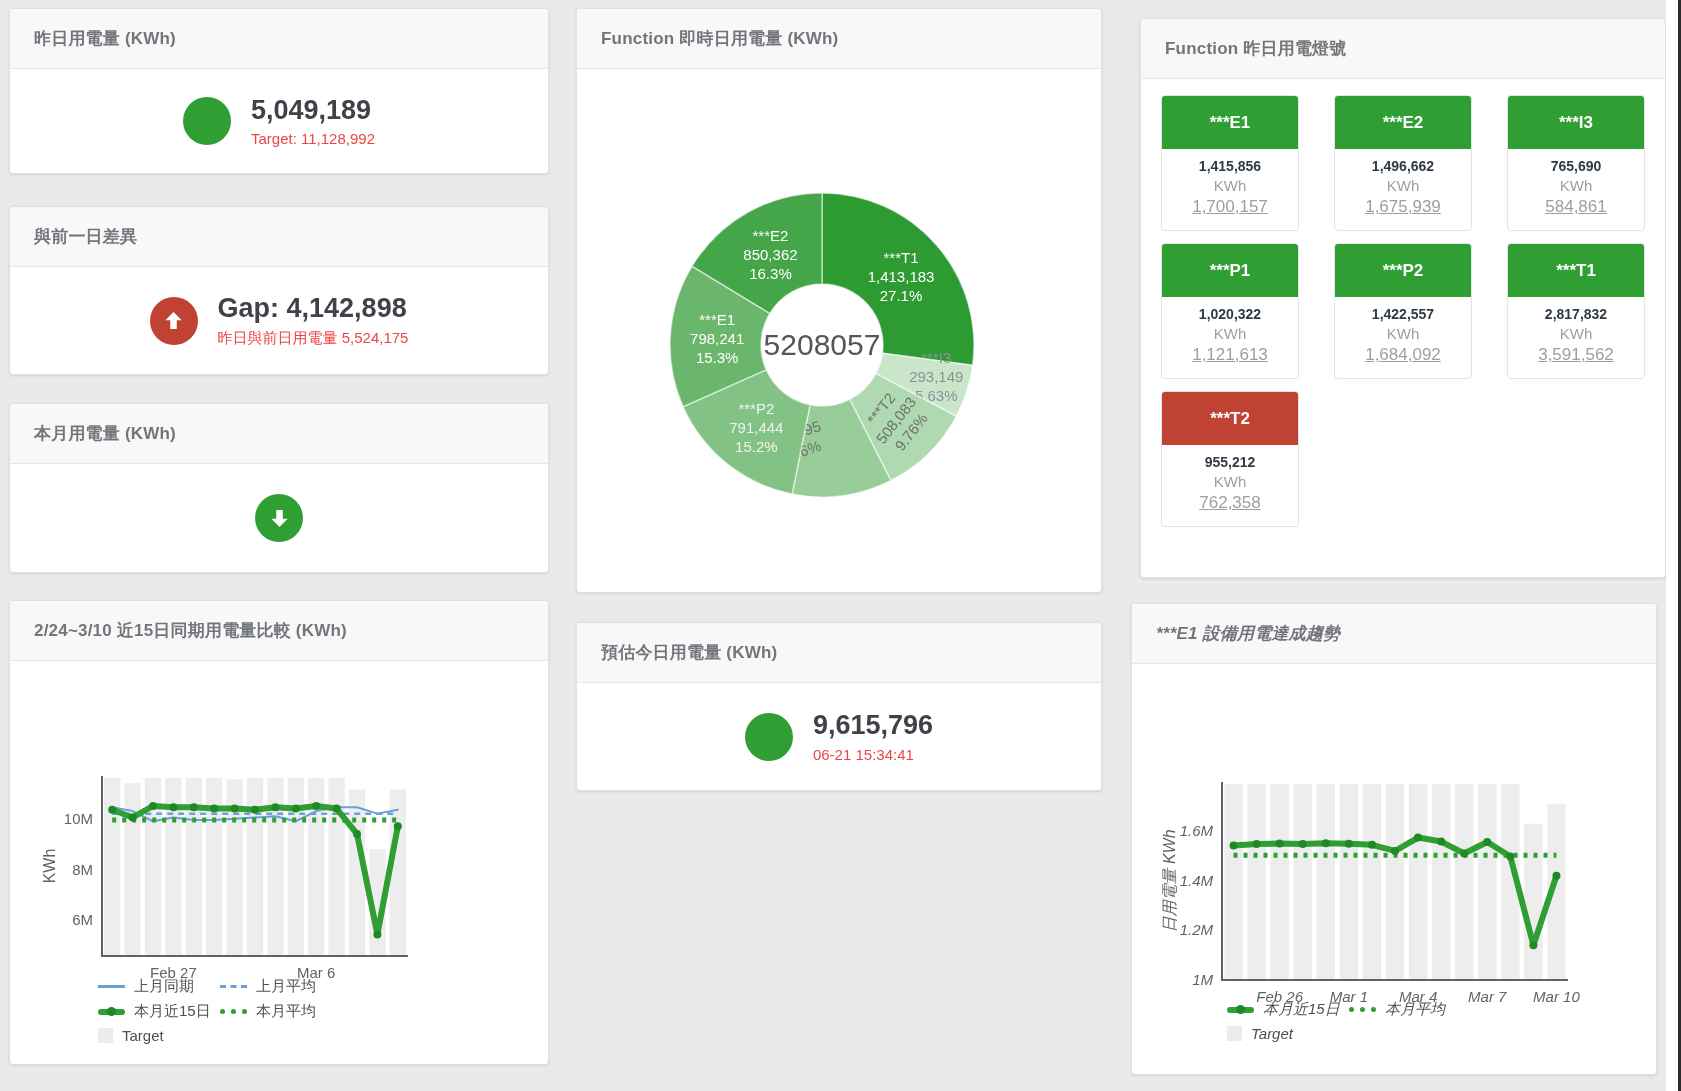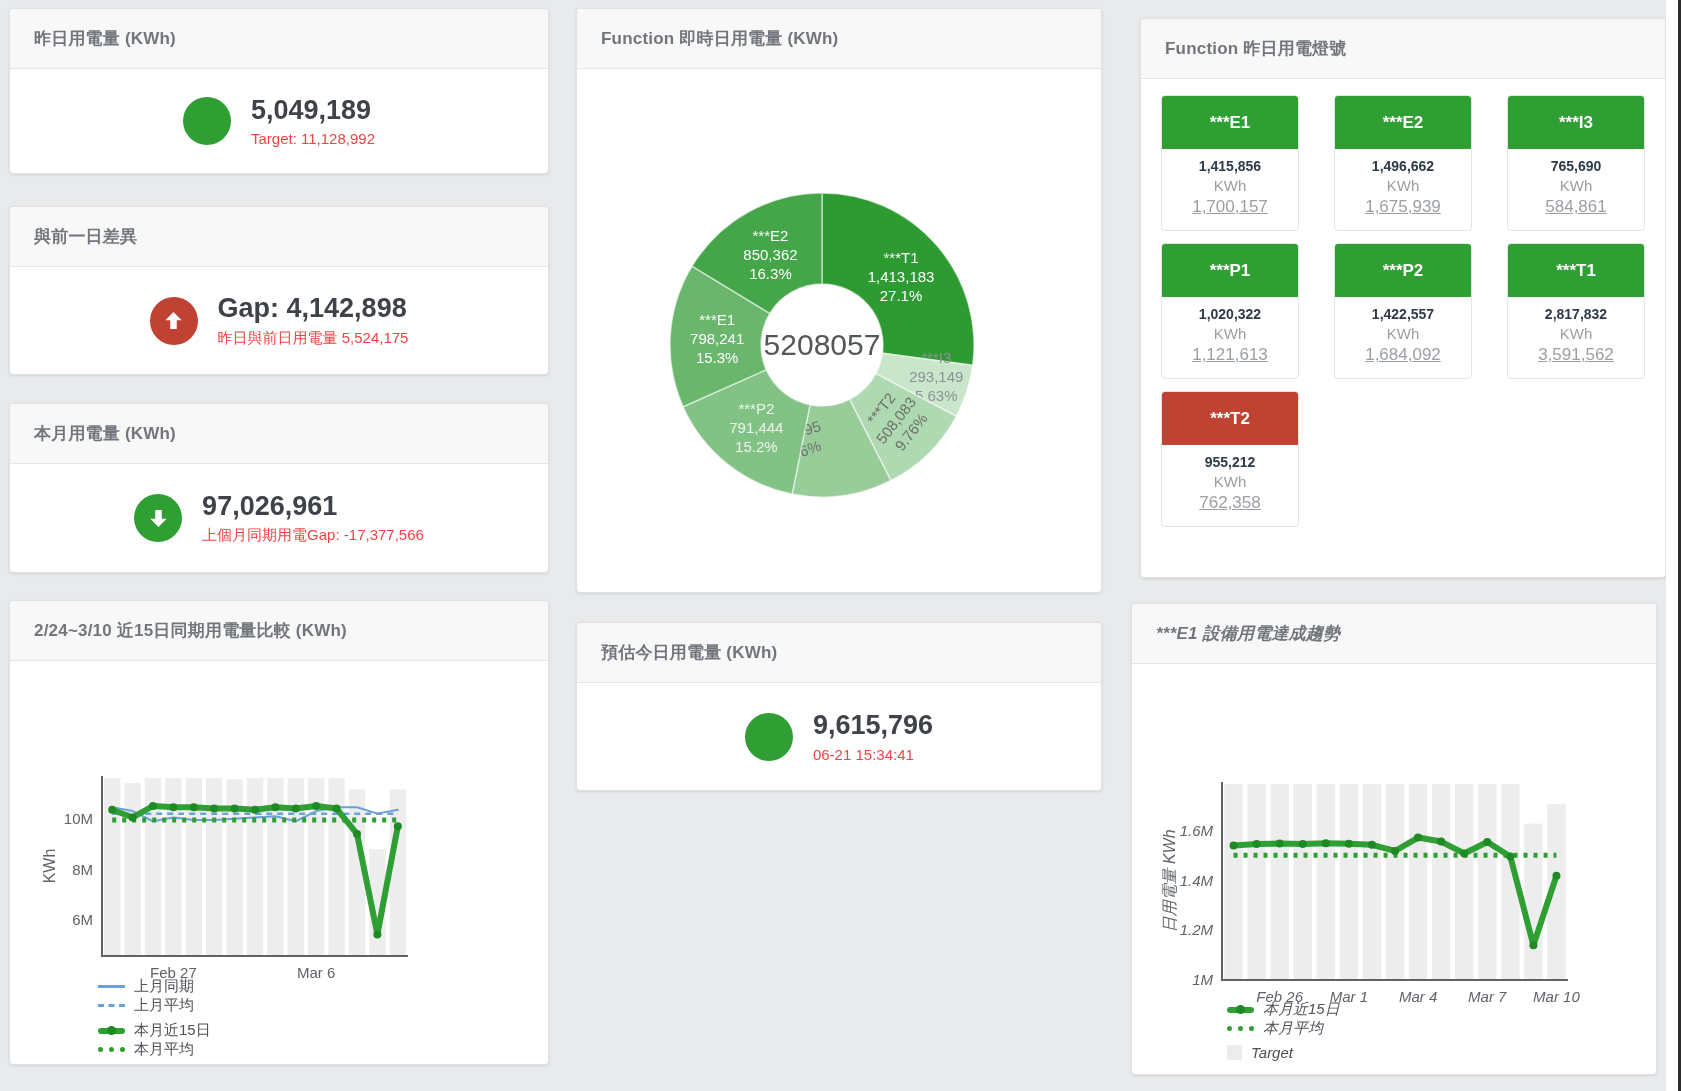--- a/index.html
+++ b/index.html
@@ -28,21 +28,21 @@
   .stat-sub{font-size:15px;color:#ef4444;margin-top:4px;}
   
   .tiles{padding:16px 21px 0 21px;display:grid;grid-template-columns:repeat(3,138px);column-gap:35px;row-gap:12px;justify-content:center;}
   .tile{border:1px solid #e2e4e6;border-radius:4px;overflow:hidden;background:#fff;}
   .tile-head{height:53px;display:flex;align-items:center;justify-content:center;color:#fff;font-size:17px;font-weight:bold;}
   .tile-body{text-align:center;padding:9px 4px 13px 4px;}
   .tile-value{font-size:14px;font-weight:bold;color:#2e3a47;}
   .tile-unit{font-size:15px;color:#9b9fa4;margin-top:3px;}
   .tile-target{font-size:17px;color:#9b9fa4;margin-top:3px;text-decoration:underline;}
   
-  .legend-row{display:flex;align-items:flex-start;margin-bottom:6px;flex-direction:column;}
+  .legend-row{display:flex;align-items:center;margin-bottom:6px;}
   .legend-item{display:flex;align-items:center;width:122px;cursor:pointer;}
   .legend-item:last-child{width:auto;}
   .legend-label{font-size:15px;color:#4d5156;white-space:nowrap;}
   .sw{display:inline-block;width:27px;margin-right:9px;flex:none;position:relative;}
   .sw-line{border-top:3px solid;}
   .sw-dash{border-top:3px dashed;}
   .sw-dots{border-top:5px dotted;}
   .sw-thick{height:6px;border-radius:3px;}
   .sw-thick .sw-dot{position:absolute;left:50%;top:50%;width:9px;height:9px;margin:-4.5px 0 0 -4.5px;border-radius:50%;}
   .sw-box{width:15px;height:15px;}
@@ -88,24 +88,20 @@
   <section class="card" style="left:9px;top:403px;width:540px;height:170px;">
     <header class="card-header">
       <span class="card-title">本月用電量 (KWh)</span>
     </header>
     <div class="card-body stat">
       <span class="ind" style="background: rgb(47, 158, 51);">
         <svg width="23" height="23" viewBox="0 0 24 24" style="transform:rotate(180deg)">
             <path d="M12 3.2 L20.5 11.7 H15.4 V20.8 H8.6 V11.7 H3.5 Z" fill="#ffffff"></path>
           </svg>
       </span>
-      <div>
-        <div class="stat-value">97,026,961</div>
-        <div class="stat-sub">上個月同期用電Gap: -17,377,566</div>
-      </div>
     </div>
   </section>
 
   <section class="card" style="left:9px;top:600px;width:540px;height:465px;">
     <header class="card-header">
       <span class="card-title">2/24~3/10 近15日同期用電量比較 (KWh)</span>
     </header>
     <div class="card-body">
       <svg id="compare-svg" style="position:absolute;left:30px;top:107px;" width="380" height="220">
           <rect x="64.04" y="10.033898305084747" width="16.32" height="177.96610169491527" fill="#ededed"></rect>

